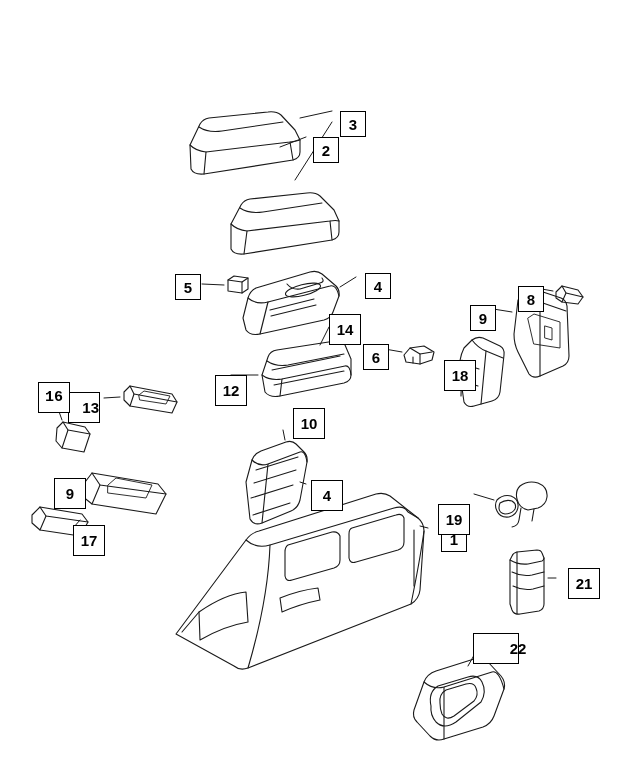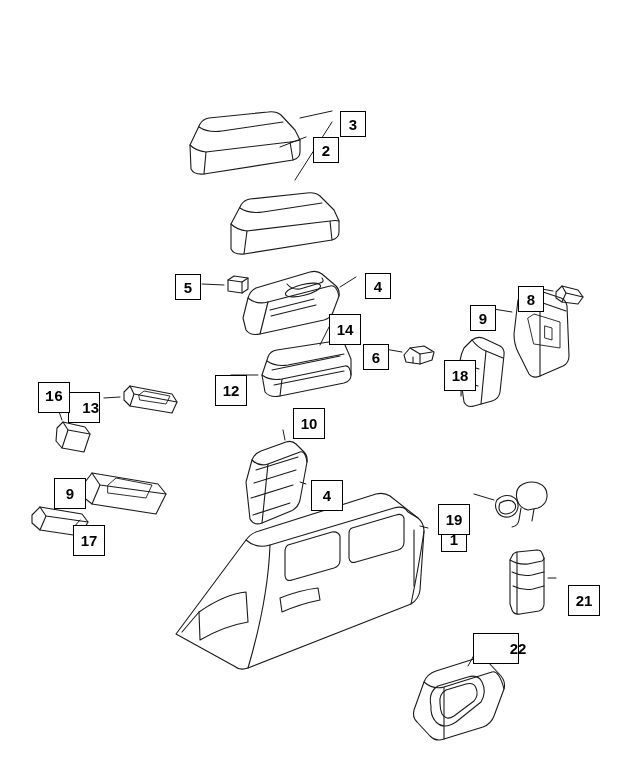--- a/index.html
+++ b/index.html
@@ -242,20 +242,20 @@
     </div>
   <div class="callout cal-w3" style="left:73px;  top:525px;justify-content:center;">
       <span>17</span>
     </div>
   <div class="callout cal-w3" style="left:444px; top:360px;text-align:center;">
       <span>18</span>
     </div>
   <div class="callout cal-w3" style="left:438px; top:488px;margin-top:16px;">
       <span>19</span>
     </div>
-  <div class="callout cal-w3" style="left:568px; top:585px;">
+  <div class="callout cal-w3" style="left:568px; top:568px;">
       <span>21</span>
     </div>
   <div class="callout cal-w3" style="left:473px; top:633px;padding-left:44px;">
       <span>22</span>
     </div>
 
 </div>
 
 </body></html>

